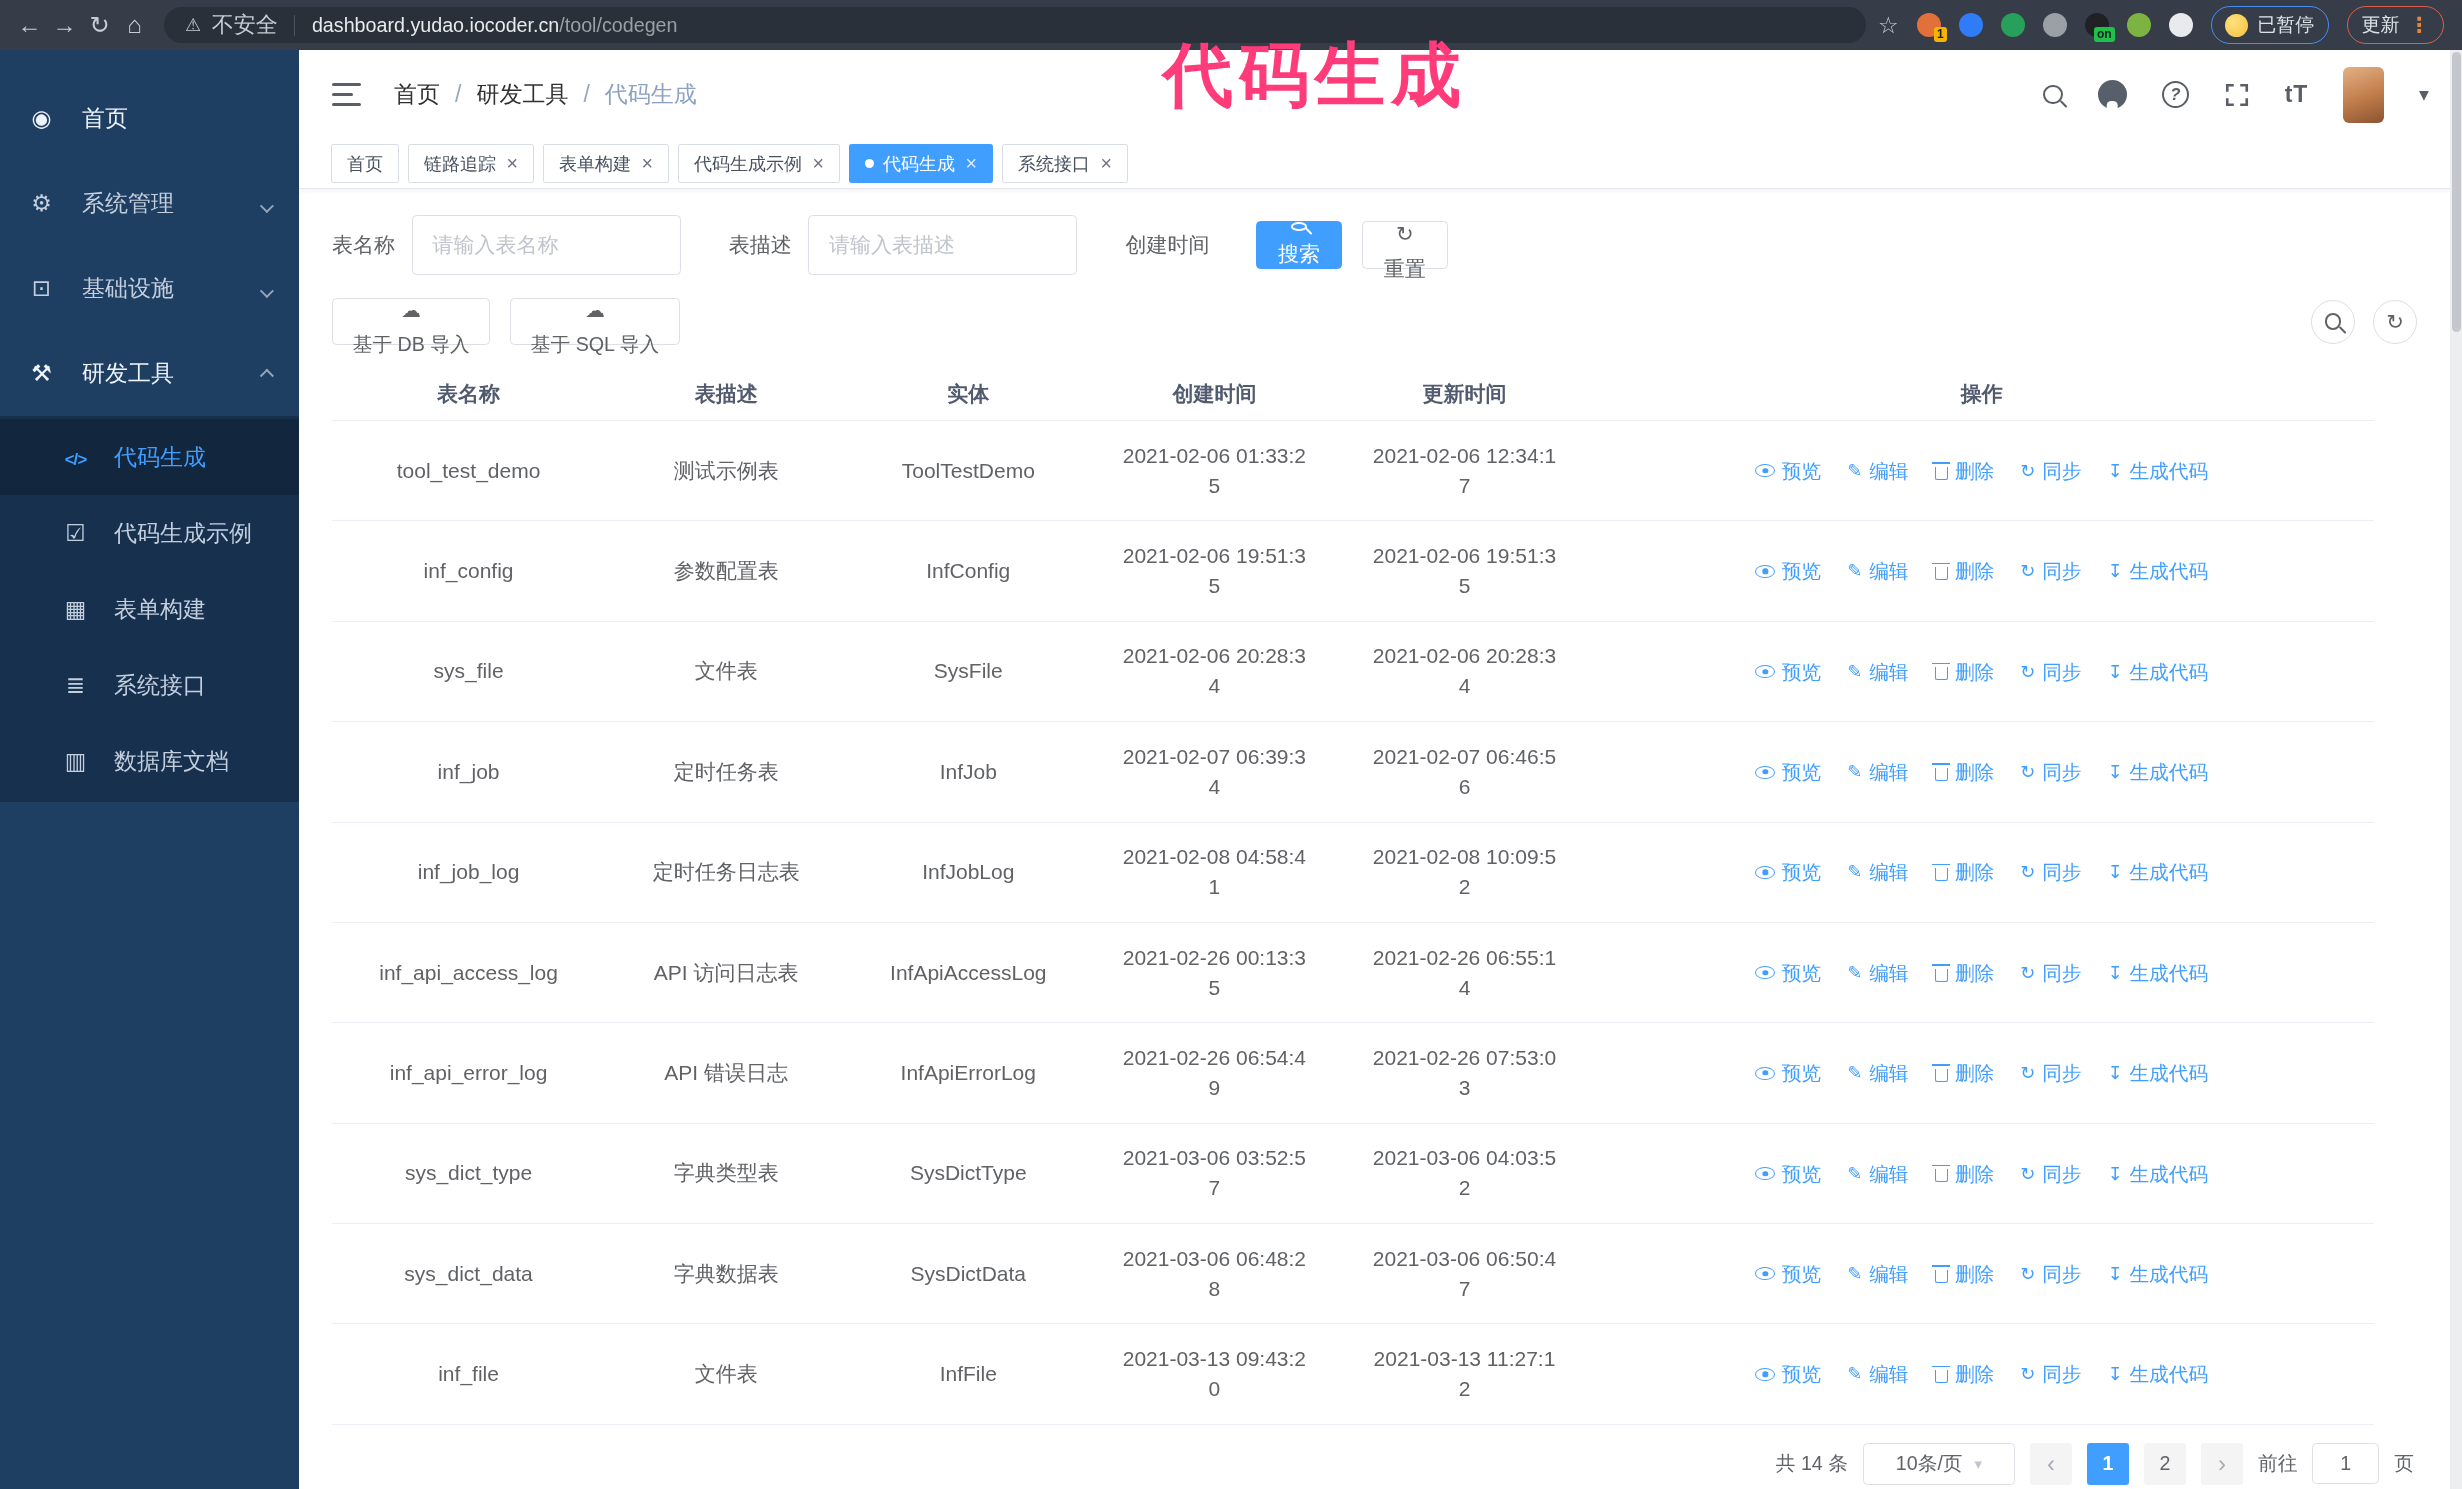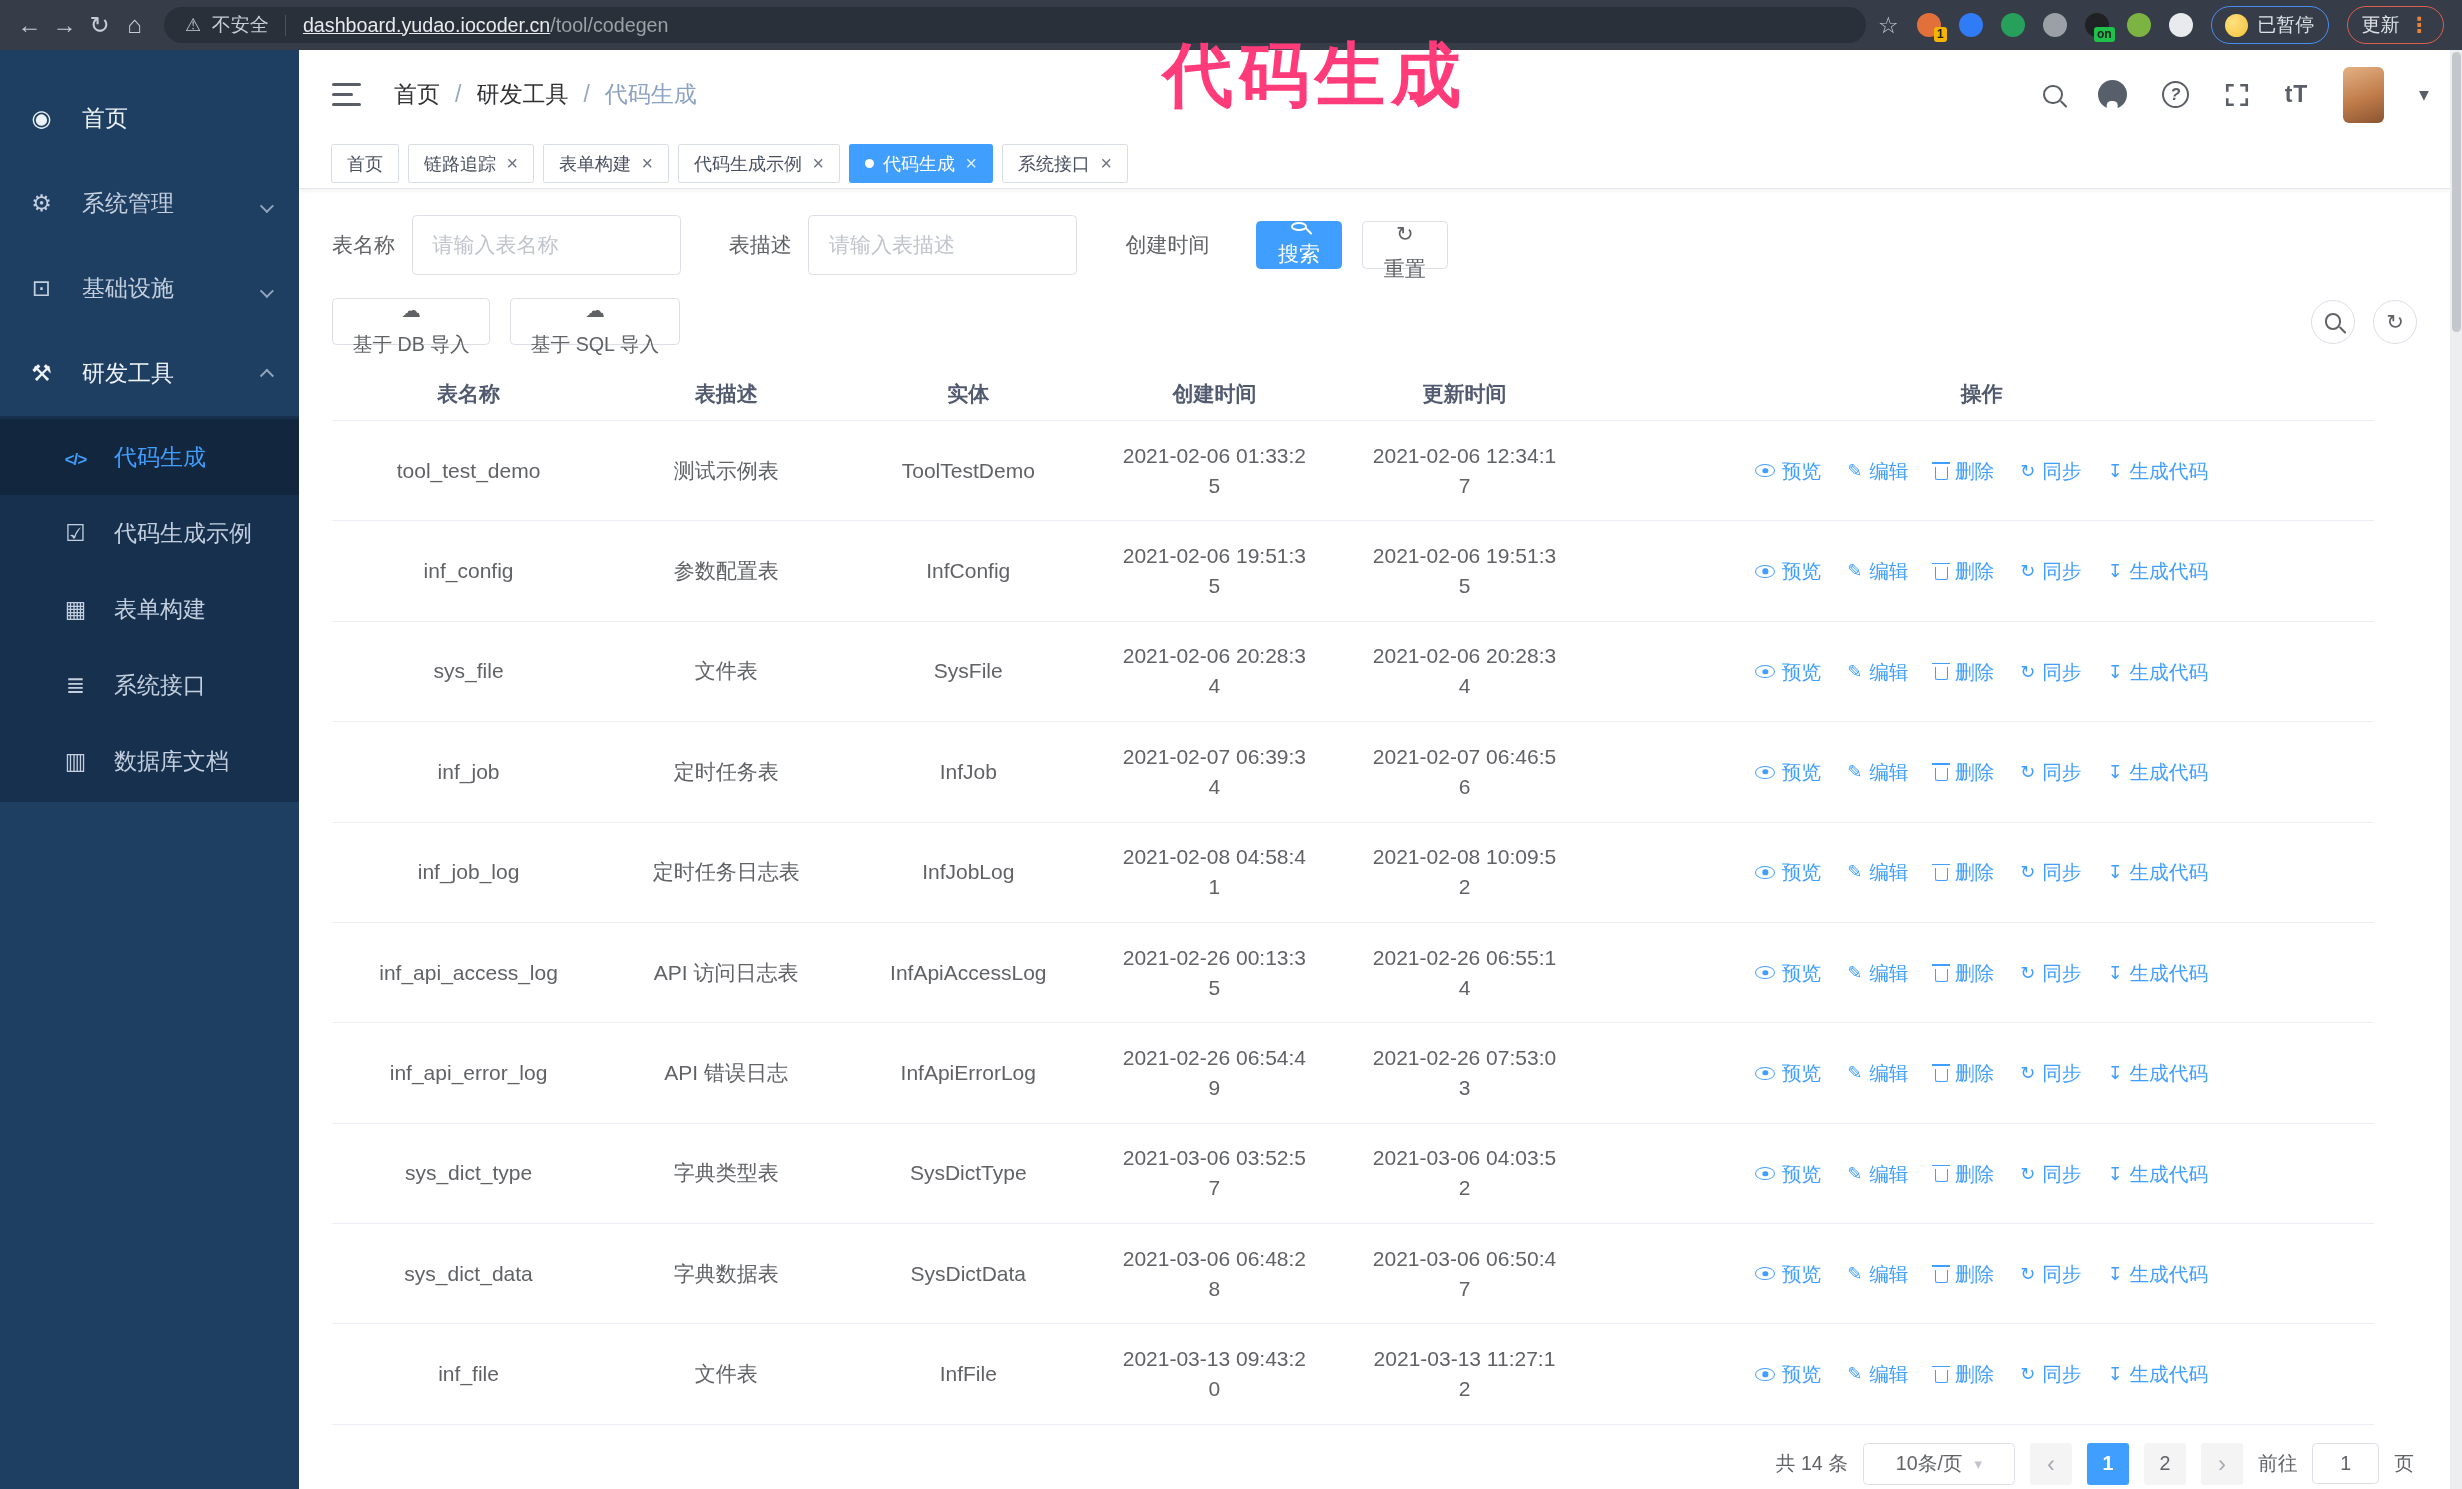--- a/index.html
+++ b/index.html
@@ -4,24 +4,24 @@
 <style>
   html,body{margin:0;padding:0;width:2462px;height:1490px;overflow:hidden;background:#fff;
     font-family:"Liberation Sans","DejaVu Sans",sans-serif;position:relative;}
   *{box-sizing:border-box;}
 
   
   .chrome{height:50px;background:#363d49;display:flex;align-items:center;padding:0 12px;}
   .nav-ic{width:35px;text-align:center;font-size:24px;color:#c7ccd4;cursor:pointer;}
   .urlbar{flex:1;height:36px;background:#293039;border-radius:18px;margin:0 12px;display:flex;align-items:center;padding:0 21px;}
   .warn-ic{color:#c7ccd4;font-size:18px;margin-right:10.6px;}
-  .nsec{color:#c7ccd4;font-size:19px;}
+  .nsec{color:#c7ccd4;font-size:22px;}
   .u-sep{width:0.8px;height:21px;background:#4a515c;margin:0 16.7px;}
   .url{font-size:19.7px;}
-  .url-host{color:#e8eaed;text-decoration:underline;}
+  .url-host{color:#e8eaed;}
   .url-path{color:#9aa0a6;}
   .chrome-right{display:flex;align-items:center;gap:18px;margin-right:6px;}
   .star{font-size:23px;color:#c7ccd4;cursor:pointer;}
   .ext{width:24px;height:24px;border-radius:50%;position:relative;cursor:pointer;flex-shrink:0;}
   .extbadge{position:absolute;right:-6px;bottom:-4.5px;background:#f4b400;color:#202124;font-size:12px;line-height:15px;
     border-radius:3px;padding:0 3px;font-weight:bold;}
   .pill{display:flex;align-items:center;gap:9px;border-radius:20.5px;padding:5.3px 13.6px;cursor:pointer;}
   .pill.paused{border:1.5px solid #4a8df0;align-items:center;}
   .pill.update{border:1.5px solid #d95f4b;}
   .pill-label{color:#dde1e6;font-size:19px;}

